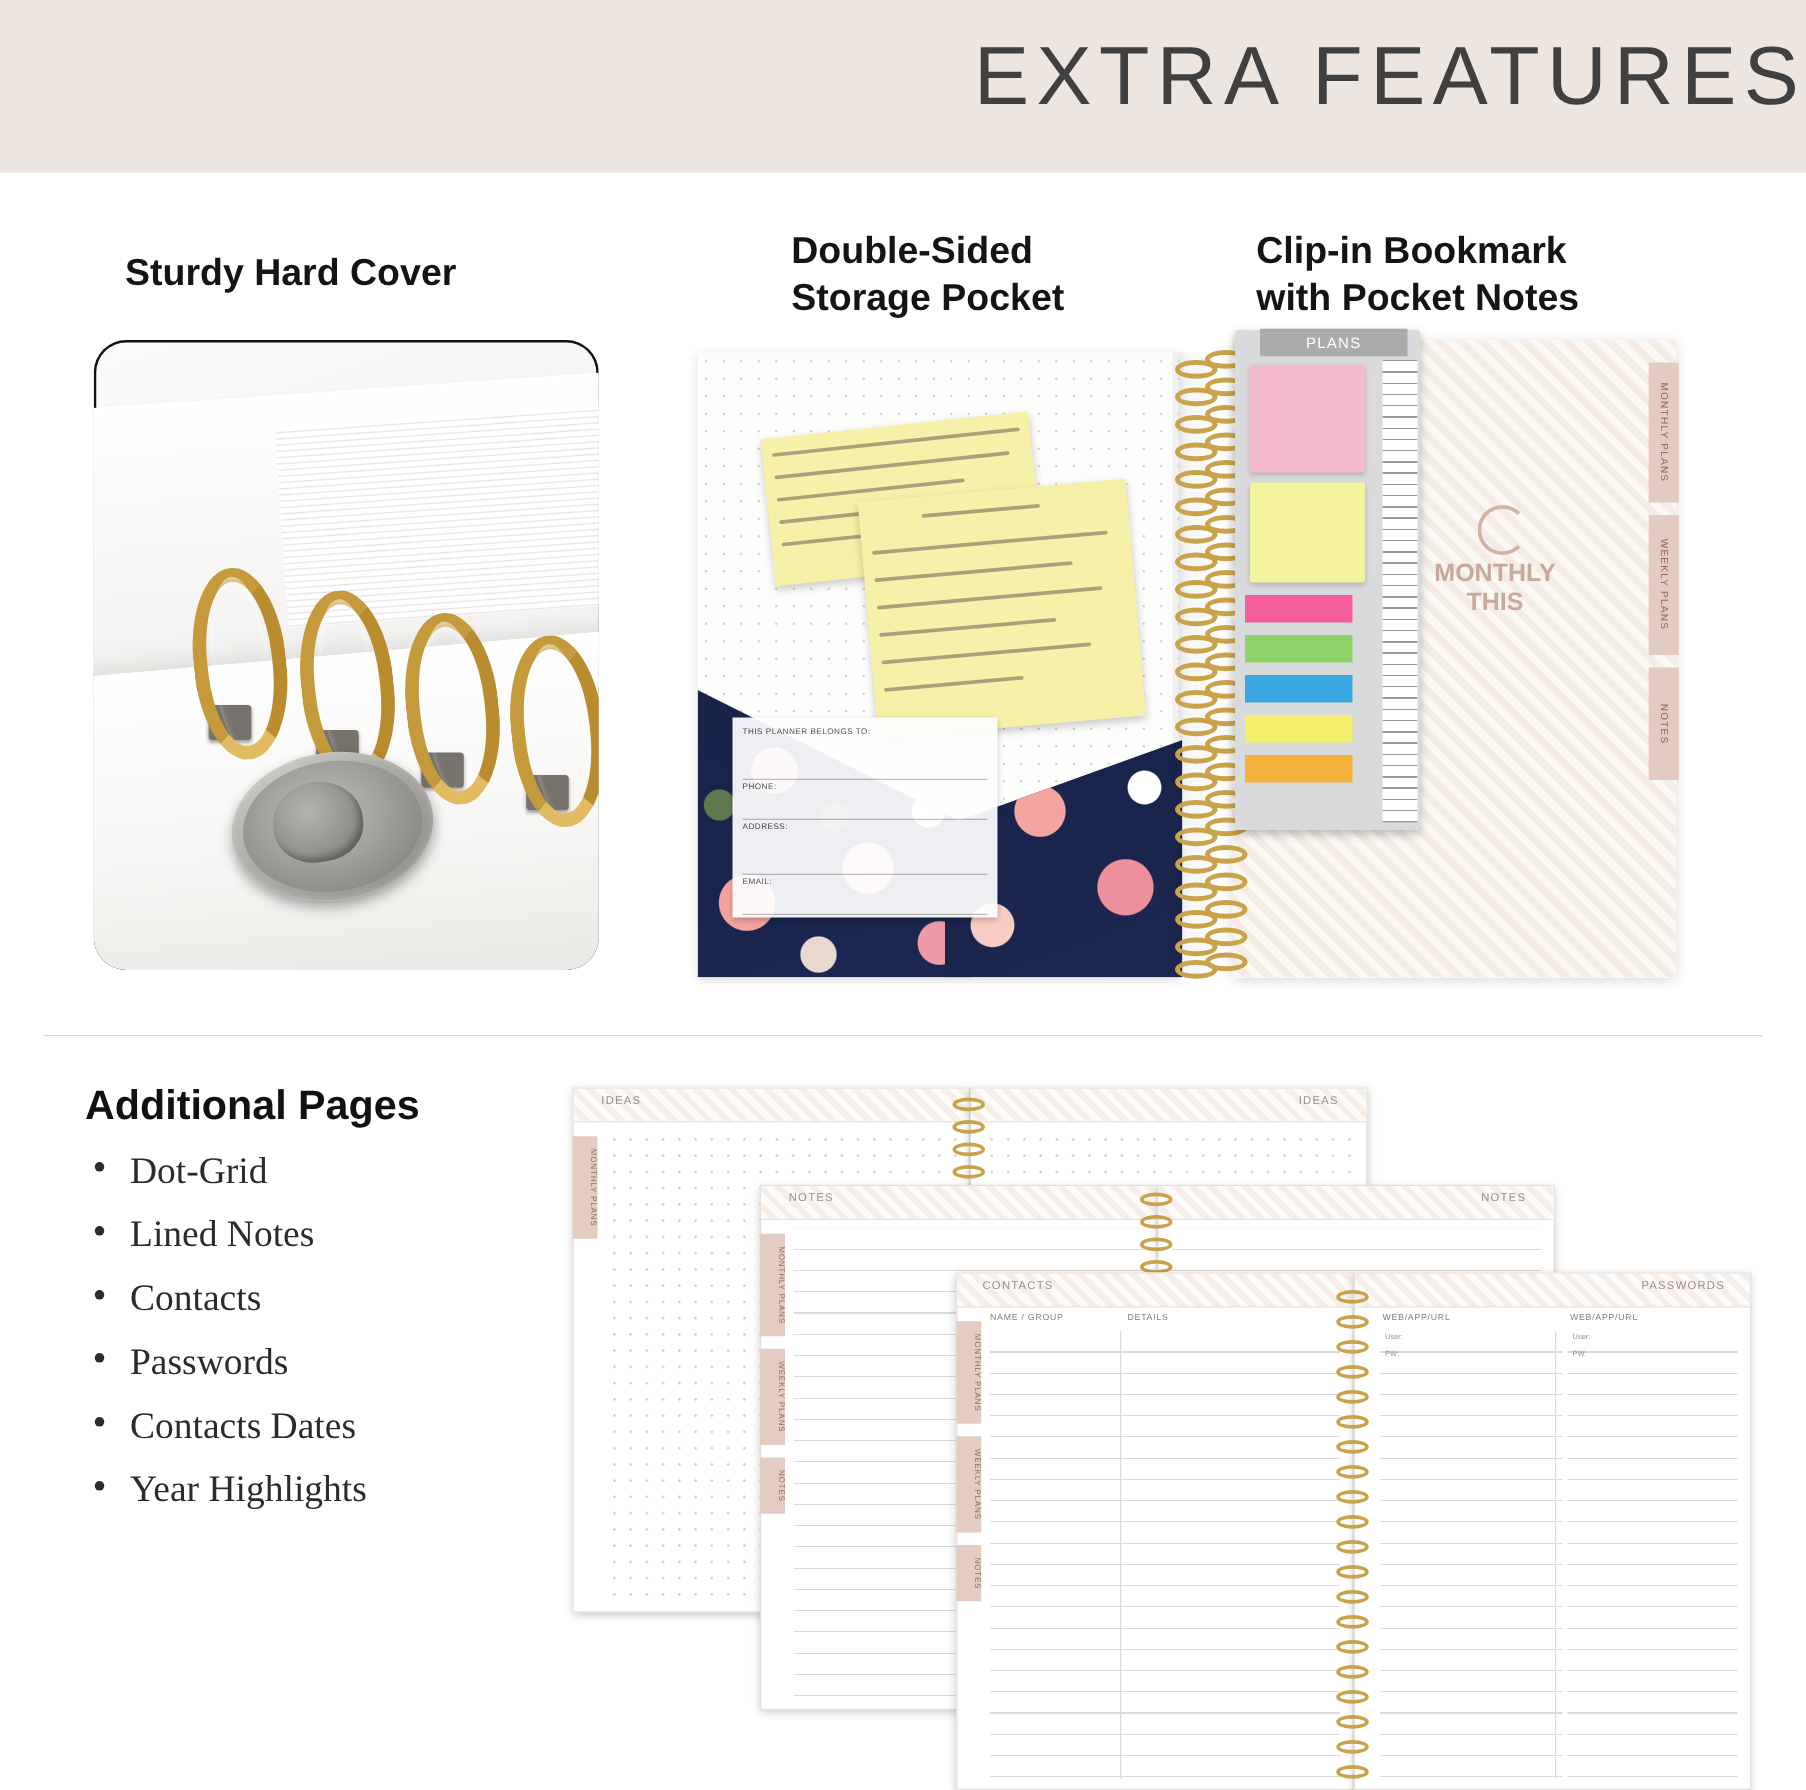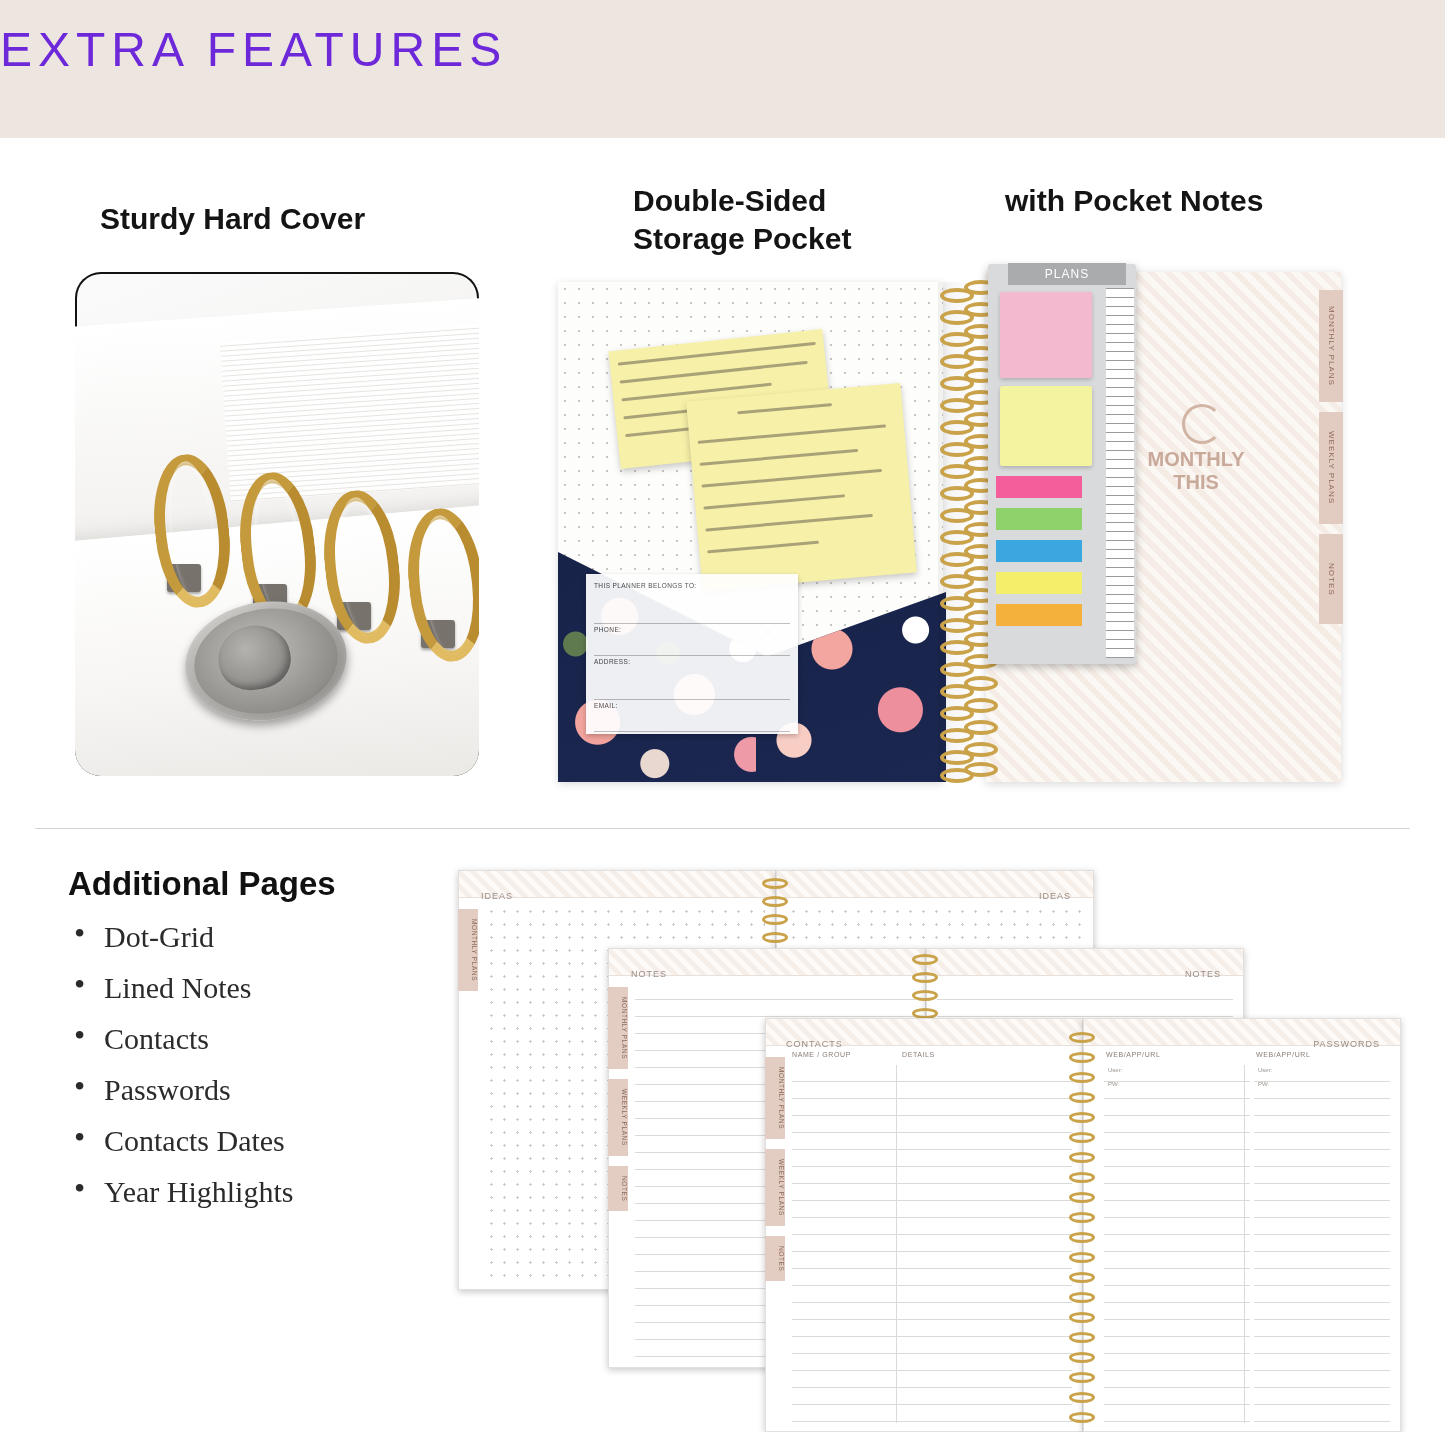--- a/index.html
+++ b/index.html
@@ -21,24 +21,24 @@
     position: absolute;
     left: 0; top: 0;
     width: 1445px;
     height: 138px;
     background: #ece5e0;
   }
   .header-title {
     position: absolute;
     left: 0; top: 22px;
     width: 1445px;
-    text-align: left;
-    font-size: 48px;
+    text-align: right;
+    font-size: 66px;
     letter-spacing: 6px;
-    color: #6d28d9;
+    color: #404040;
     font-weight: 400;
   }
 
   
   .feat-title {
     position: absolute;
     font-size: 30px;
     font-weight: bold;
     color: #141414;
     line-height: 1.28;
@@ -277,21 +277,21 @@
 
   
   .mock {
     position:absolute;
     background:#ffffff;
     box-shadow:0 2px 7px rgba(0,0,0,.22);
     border:1px solid #e2e0de;
     box-sizing:border-box;
   }
   .mock .hdr{
-    position:absolute; top:20px; font-size:9px; letter-spacing:1px; color:#9b8d85;
+    position:absolute; top:4px; font-size:9px; letter-spacing:1px; color:#9b8d85;
   }
   .mock .band{
     position:absolute; left:0; right:0; top:0; height:26px;
     background: repeating-linear-gradient(45deg,#fdfaf7 0 5px,#f6efe9 5px 10px);
     border-bottom:1px solid #e8e1db;
   }
   .sidetabs{
     position:absolute; left:-1px; top:38px; width:20px;
   }
   .sidetabs span{
@@ -328,20 +328,21 @@
 
 <div class="header-band"></div>
 <div class="header-title">EXTRA FEATURES</div>
 
 <div class="feat-title" id="title-cover">Sturdy Hard Cover</div>
 <div class="feat-title" id="title-pocket">
   <div>Double-Sided</div>
   <div>Storage Pocket</div>
 </div>
 <div class="feat-title" id="title-book">
+  <div>Clip-in Bookmark</div>
   <div>with Pocket Notes</div>
 </div>
 
 <div class="photo-cover">
   <div class="paper-stack"></div>
   <div class="paper-edge"></div>
   <div class="cover-lower"></div>
 
   <div class="coil-clip" style="left:92px;  top:292px;"></div>
   <div class="coil-clip" style="left:178px; top:312px;"></div>

